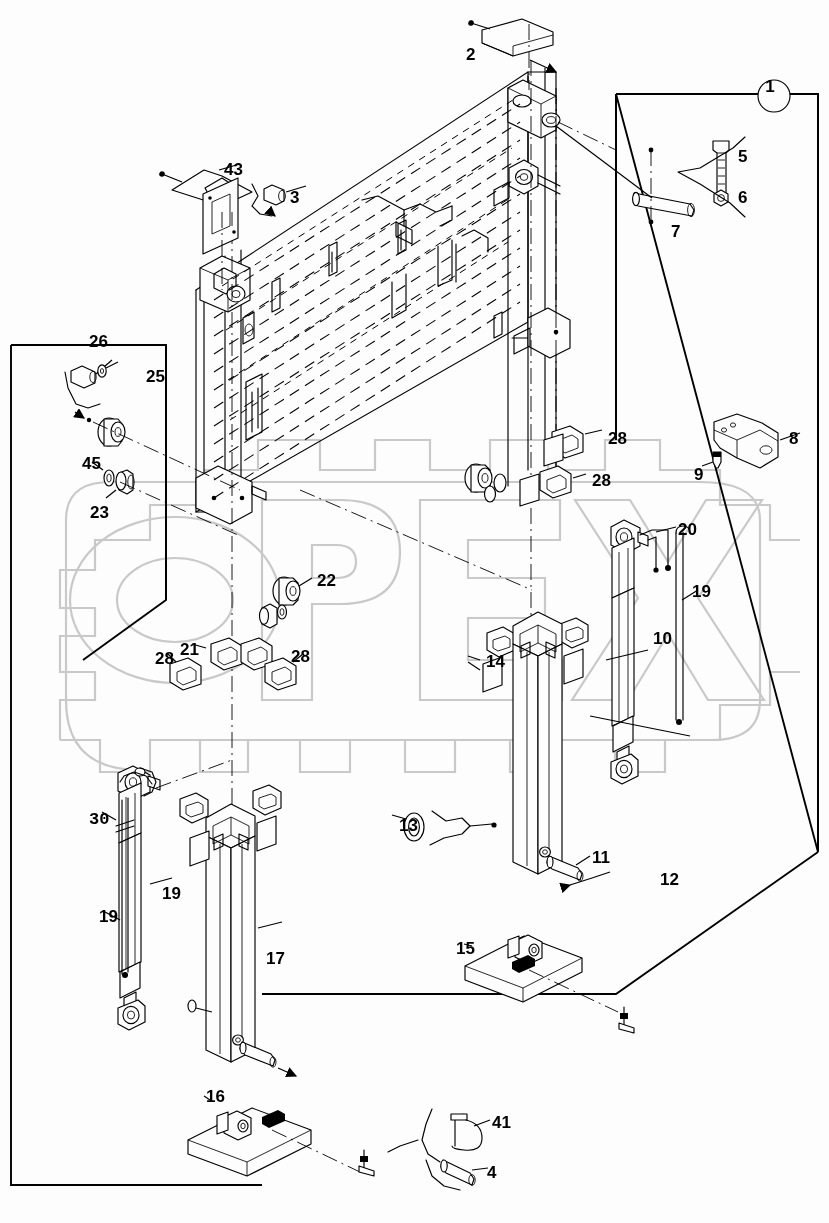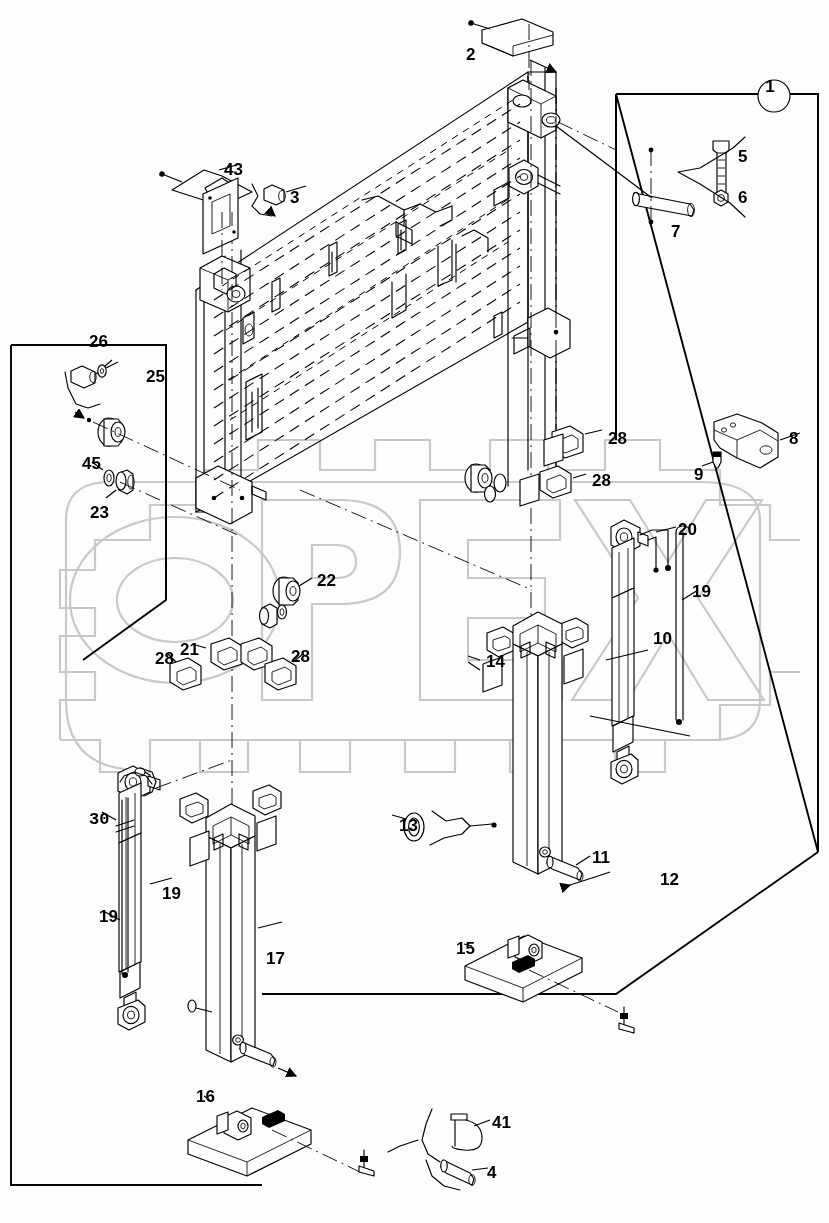--- a/index.html
+++ b/index.html
@@ -547,21 +547,21 @@
 <div class="lbl" style="left:738px;top:189px;">6</div>
 <div class="lbl" style="left:671px;top:223px;">7</div>
 <div class="lbl" style="left:789px;top:430px;">8</div>
 <div class="lbl" style="left:694px;top:466px;">9</div>
 <div class="lbl" style="left:653px;top:630px;">10</div>
 <div class="lbl" style="left:592px;top:849px;">11</div>
 <div class="lbl" style="left:616px;top:871px;margin-left:44px;">12</div>
 <div class="lbl" style="left:399px;top:817px;">13</div>
 <div class="lbl" style="left:455px;top:653px;margin-left:31px;">14</div>
 <div class="lbl" style="left:456px;top:940px;">15</div>
-<div class="lbl" style="left:196px;top:1088px;">16</div>
+<div class="lbl" style="left:206px;top:1088px;">16</div>
 <div class="lbl" style="left:266px;top:930px;margin-top:20px;">17</div>
 <div class="lbl" style="left:162px;top:885px;">19</div>
 <div class="lbl" style="left:99px;top:908px;">19</div>
 <div class="lbl" style="left:692px;top:583px;">19</div>
 <div class="lbl" style="left:678px;top:521px;">20</div>
 <div class="lbl" style="left:180px;top:641px;">21</div>
 <div class="lbl" style="left:317px;top:572px;">22</div>
 <div class="lbl" style="left:90px;top:504px;">23</div>
 <div class="lbl" style="left:82px;top:455px;">45</div>
 <div class="lbl" style="left:118px;top:368px;margin-left:28px;">25</div>

